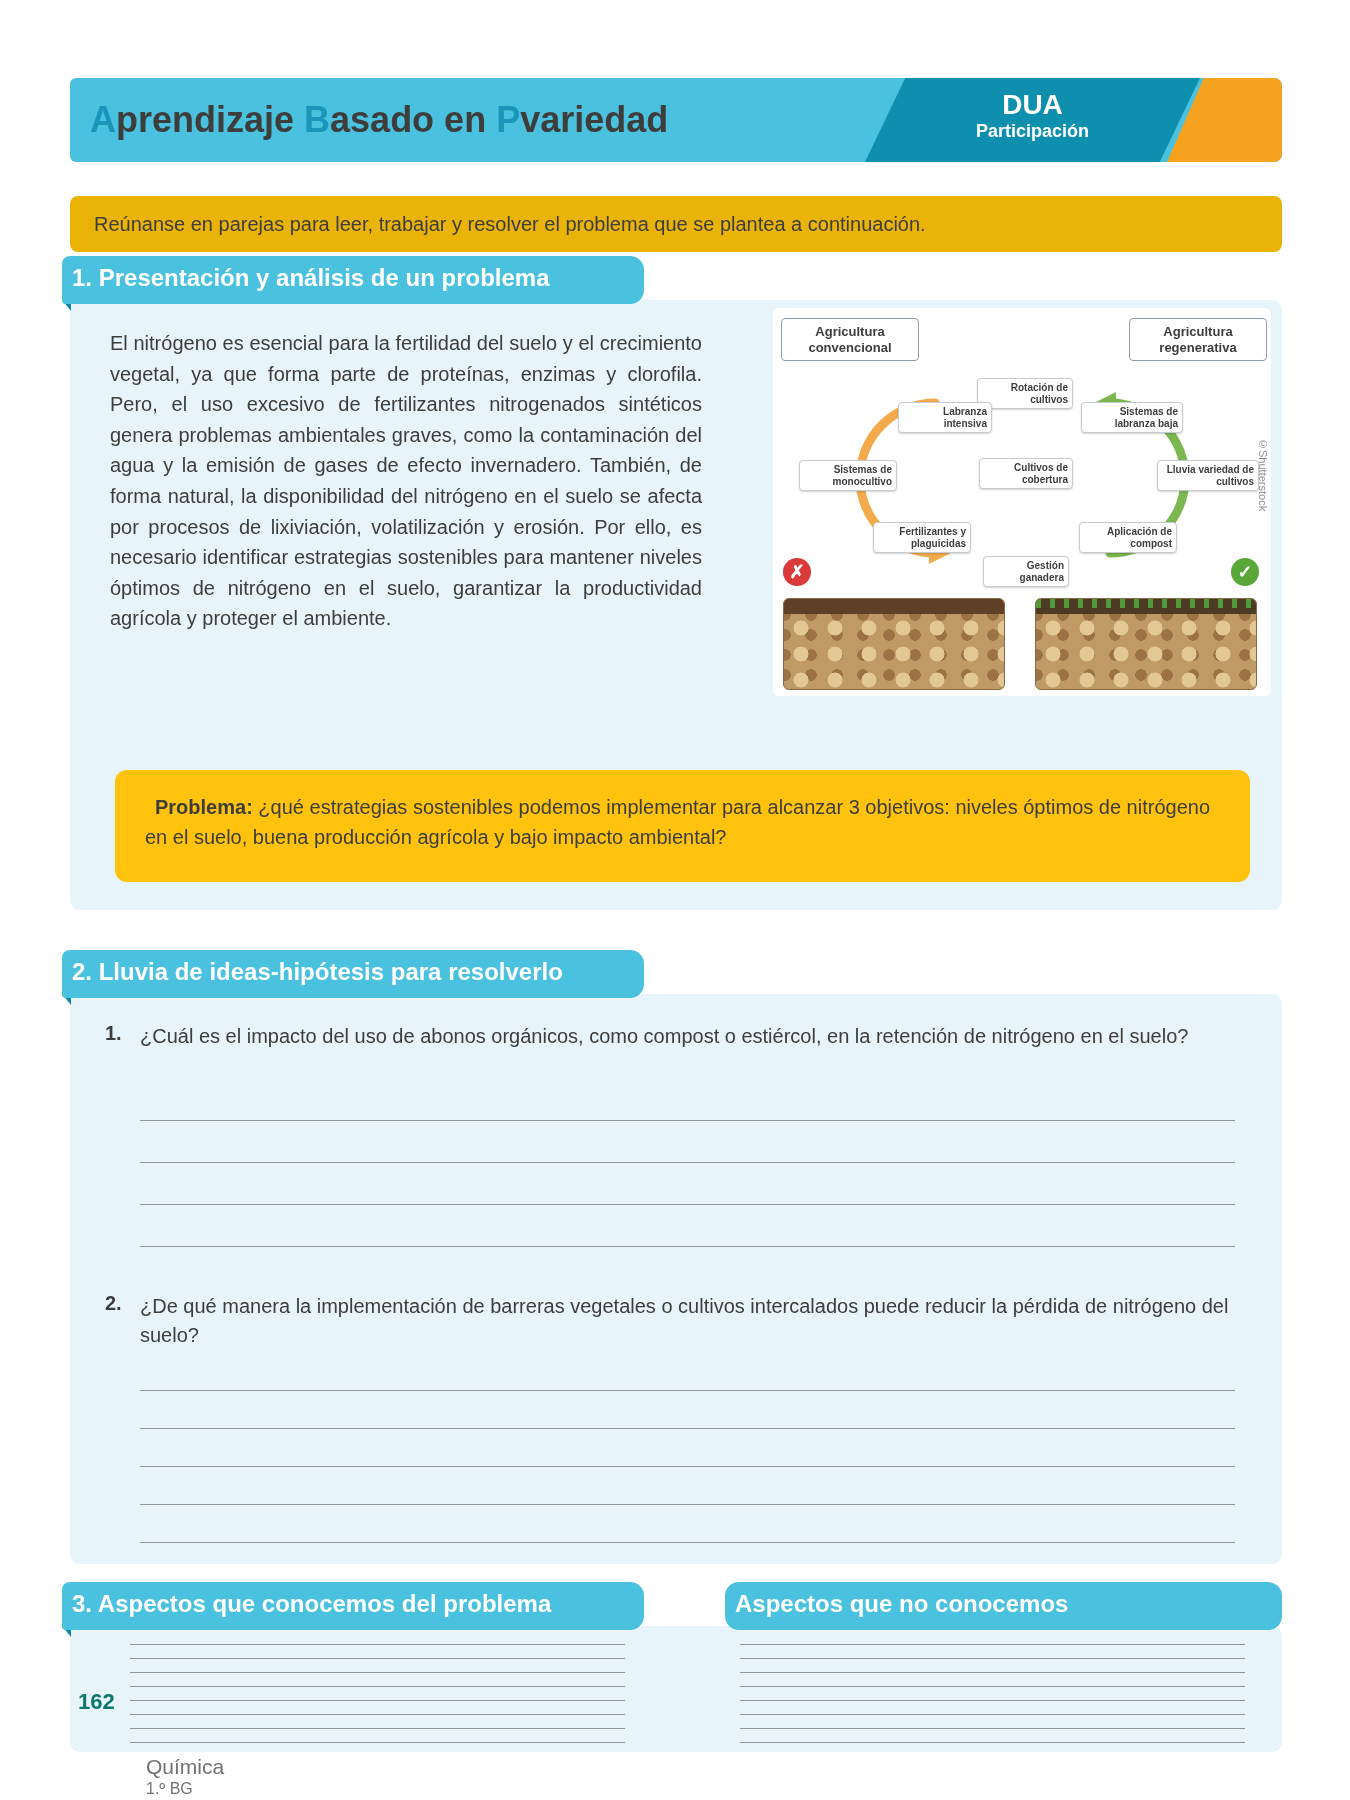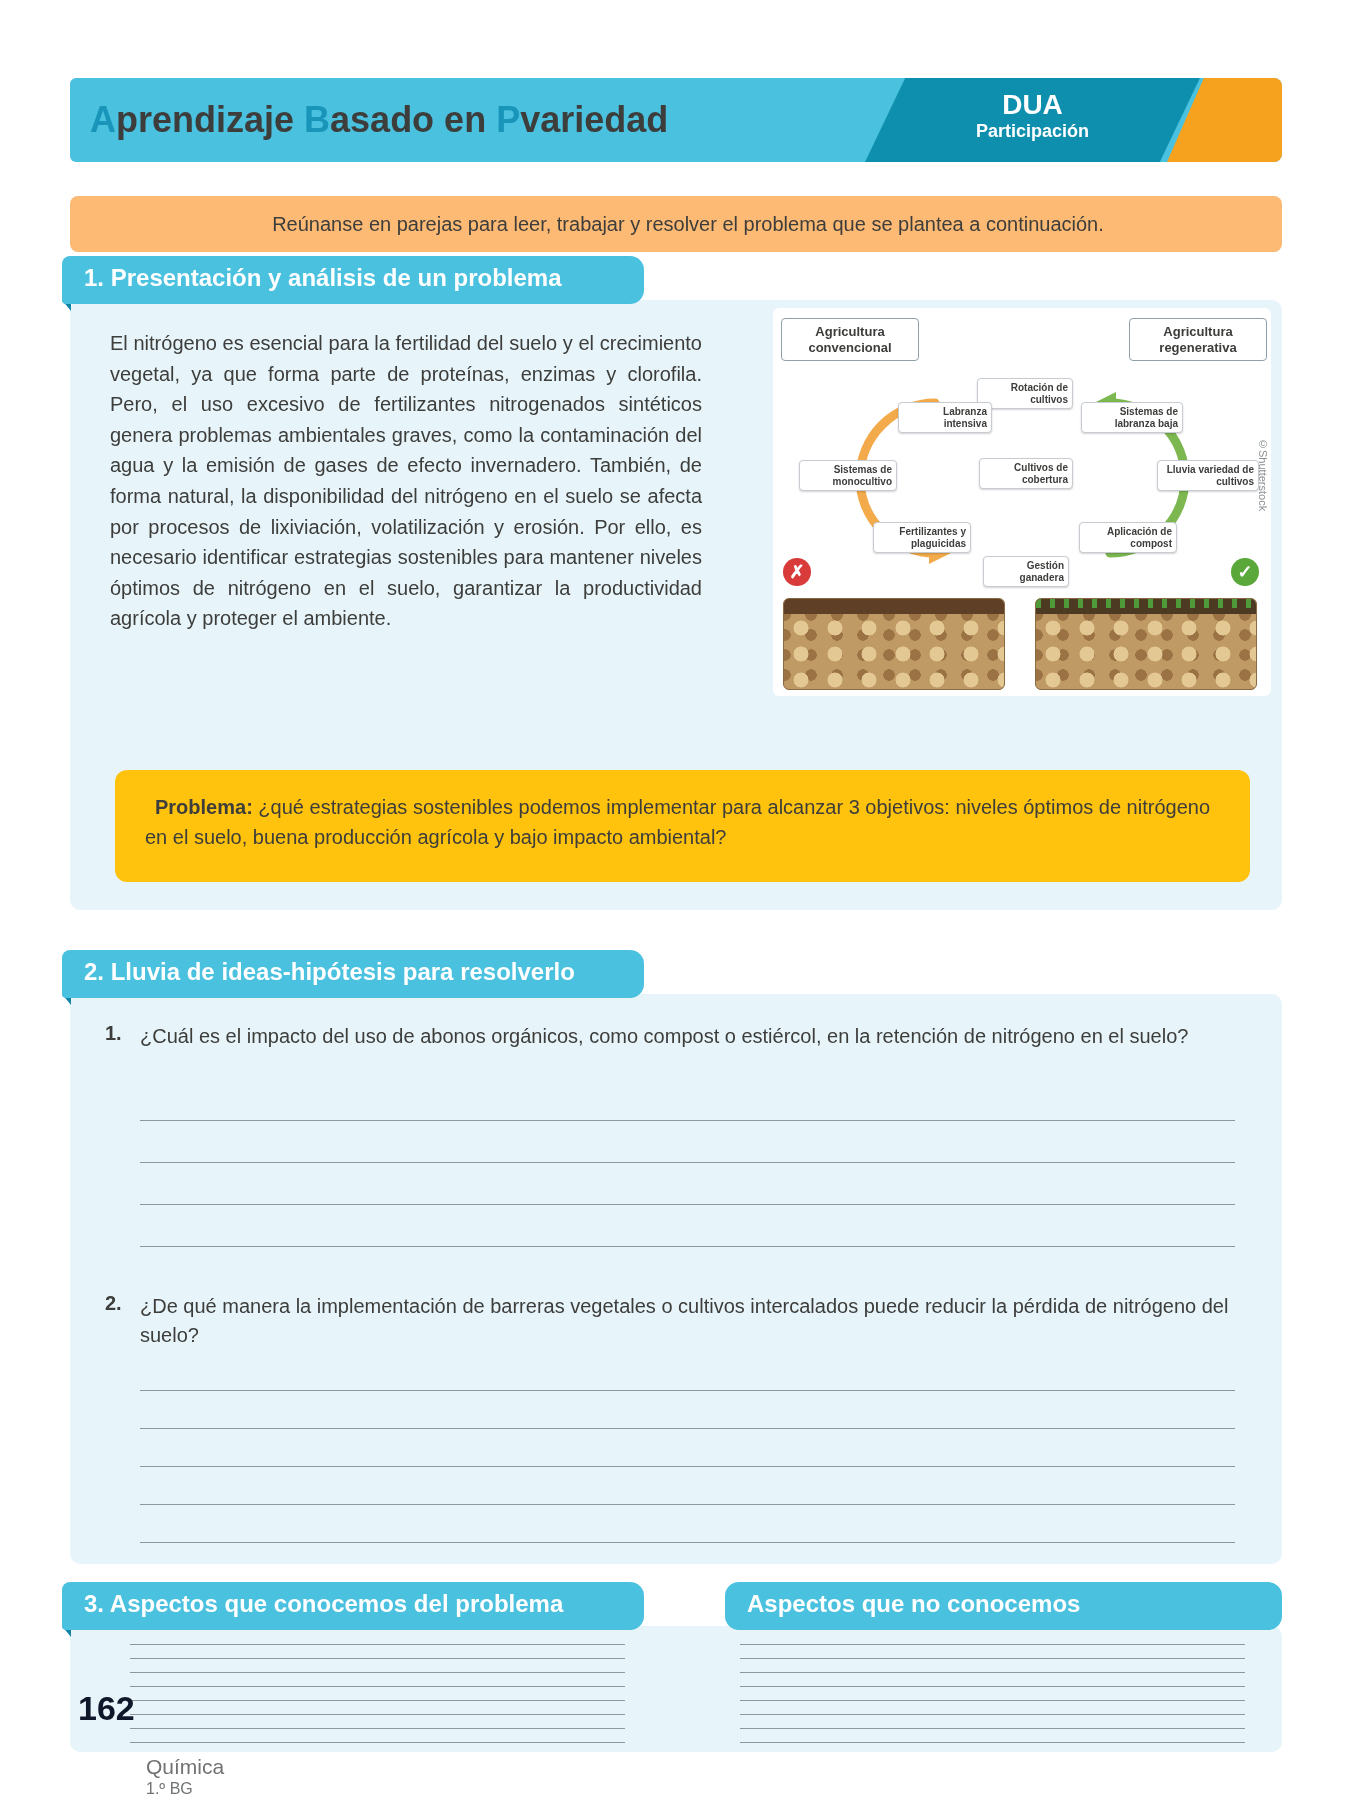--- a/index.html
+++ b/index.html
@@ -15,29 +15,29 @@
   .badge-orange{position:absolute;right:0;top:0;width:115px;height:84px;background:#f6a21e;
           clip-path:polygon(32% 0,100% 0,100% 100%,0 100%);border-radius:0 8px 8px 0;}
   .badge-teal{position:absolute;right:82px;top:0;width:335px;height:84px;background:#0f8fae;
           clip-path:polygon(12% 0,100% 0,88% 100%,0 100%);color:#fff;text-align:center;}
   .badge-teal .l1{margin-top:12px;font-size:28px;font-weight:bold;line-height:30px;}
   .badge-teal .l2{font-size:18px;font-weight:bold;line-height:22px;}
 
   
   .soft-box{position:absolute;background:#e7f5fa;border-radius:10px;}
   .banner{position:absolute;height:48px;background:#49c1df;border-radius:8px 14px 14px 4px;
-          color:#ffffff;font-size:24px;font-weight:bold;line-height:44px;padding-left:22px;
+          color:#ffffff;font-size:24px;font-weight:bold;line-height:44px;padding-left:10px;
           box-sizing:border-box;z-index:3;}
   .fold{position:absolute;width:9px;height:11px;background:#0d84a3;
         clip-path:polygon(0 0,100% 0,100% 100%);z-index:2;}
   .write-line{position:absolute;border-bottom:1.6px solid #8f979c;height:0;}
 
   
-  .intro{position:absolute;left:70px;top:196px;width:1212px;height:56px;background:#fdba74;
-         border-radius:8px;font-size:20px;line-height:56px;padding-left:24px;box-sizing:border-box;text-align:center;}
+  .intro{position:absolute;left:70px;top:196px;width:1212px;height:56px;background:#eab308;
+         border-radius:8px;font-size:20px;line-height:56px;padding-left:24px;box-sizing:border-box;}
 
   
   .body-par{position:absolute;left:40px;top:28px;width:592px;font-size:20px;line-height:1.53;
             text-align:justify;}
   .illustration{position:absolute;left:703px;top:8px;width:498px;height:388px;background:#ffffff;
             border-radius:6px;}
   .agri-header{position:absolute;width:132px;border:1.5px solid #8fa0a8;background:#fff;
             border-radius:4px;font-size:13px;font-weight:bold;text-align:center;
             padding:5px 2px;line-height:1.2;}
   .chip{position:absolute;background:#ffffff;border:1px solid #c6ccd1;border-radius:4px;
@@ -62,21 +62,21 @@
 
   .problem-box{position:absolute;left:45px;top:470px;width:1135px;height:112px;background:#ffc20d;
         border-radius:12px;box-sizing:border-box;padding:22px 30px;font-size:20px;line-height:1.5;}
   .problem-box b{font-weight:bold;margin-left:10px;}
 
   
   .q-num{position:absolute;font-size:20px;font-weight:bold;}
   .q-text{position:absolute;font-size:20px;line-height:1.45;}
 
   
-  .footer-num{position:absolute;left:78px;top:1689px;font-size:34px;font-weight:bold;color:#0f172a;}
+  .footer-num{position:absolute;left:78px;top:1689px;font-size:22px;font-weight:bold;color:#0f766e;}
   .footer-subject{position:absolute;left:146px;top:1755px;font-size:21px;color:#707372;}
   .footer-grade{position:absolute;left:146px;top:1780px;font-size:16px;color:#707372;}
 </style>
 </head>
 <body>
 
 <div class="page">
 
   <div class="header">
     <div class="header-title">

